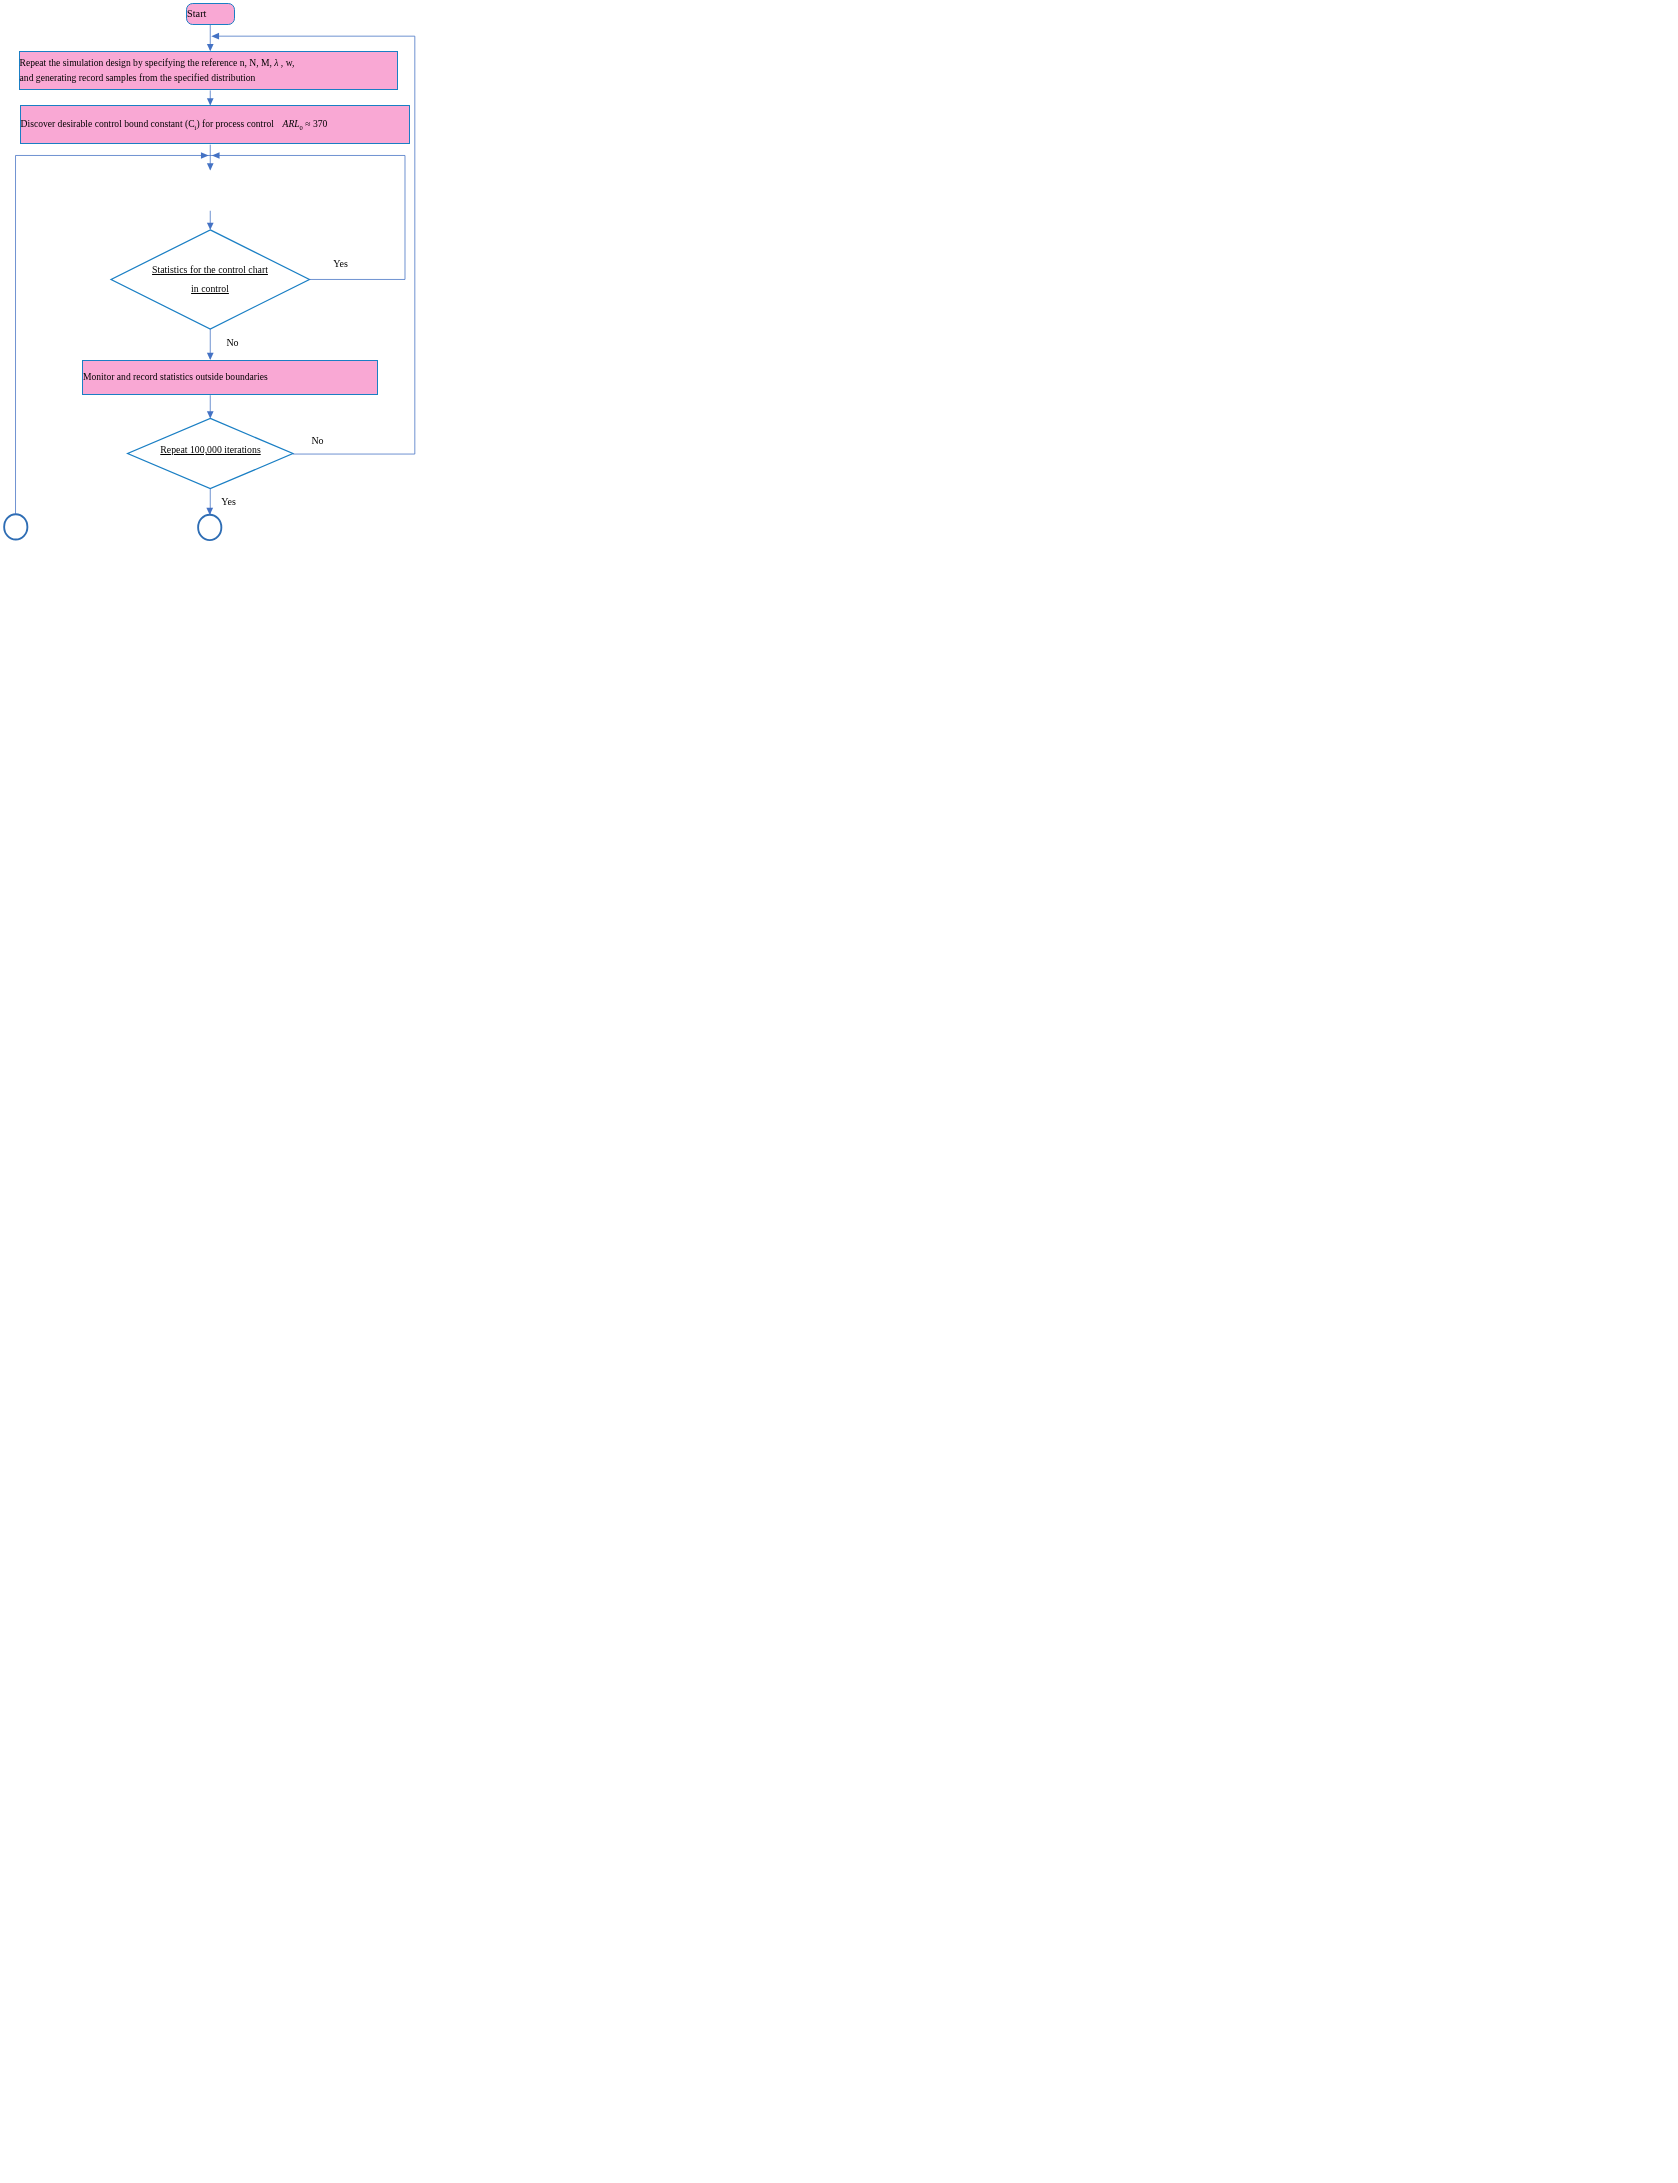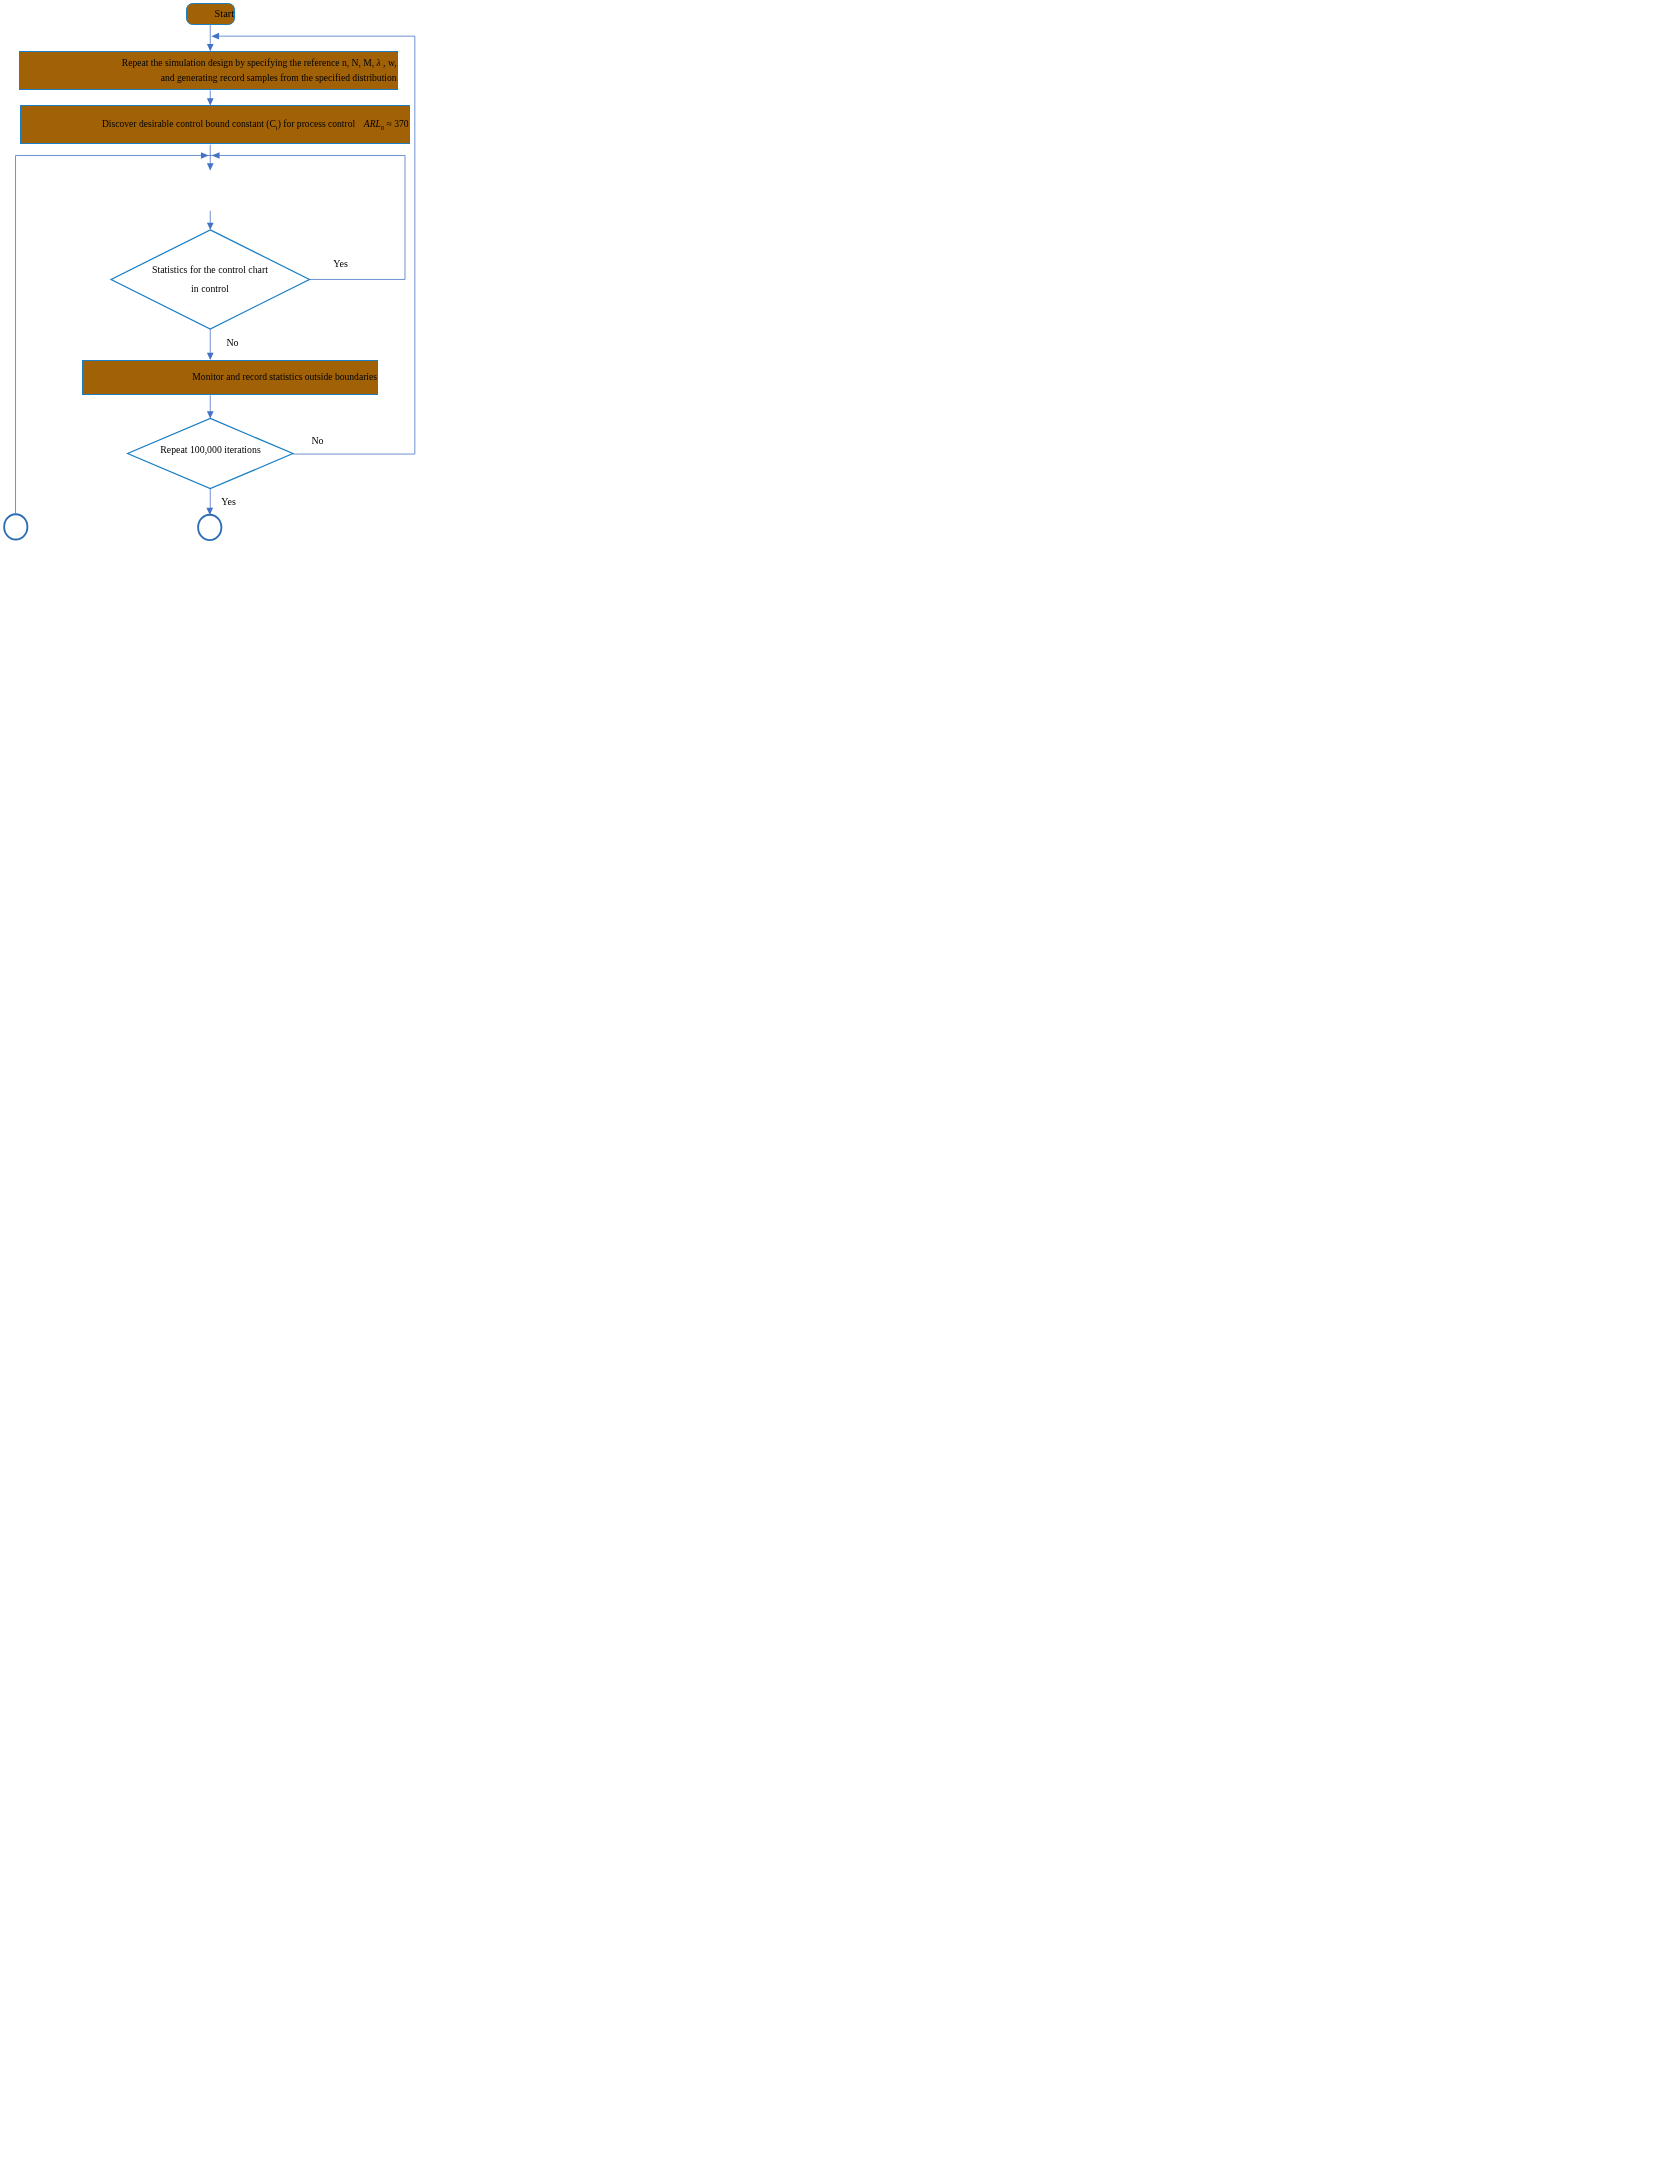--- a/index.html
+++ b/index.html
@@ -6,32 +6,33 @@
     --azure:#1a7fc4;
     --connector:#4472c4;
     --circle:#2e6db4;
     --ink:#000000;
   }
   html,body{margin:0;padding:0;background:#ffffff;}
   body{font-family:"Liberation Serif","DejaVu Serif",serif;color:var(--ink);}
   #canvas{position:relative;width:420px;height:546px;background:#ffffff;overflow:hidden;}
   #wires{position:absolute;left:0;top:0;width:420px;height:546px;}
   .box{
-    position:absolute;box-sizing:border-box;background:#a16207;
+    position:absolute;box-sizing:border-box;background:#f9a8d4;
     border:1.5px solid var(--azure);
-    display:flex;flex-direction:column;align-items:flex-end;justify-content:center;
+    display:flex;flex-direction:column;align-items:flex-start;justify-content:center;
     text-align:center;line-height:1.55;
   }
   .rounded{border-radius:6.7px;}
   .box .line{white-space:pre-wrap;}
   .txt-lg{font-size:10.3px;}
   .txt-md{font-size:9.6px;}
   .dtext{
     position:absolute;text-align:center;font-size:9.8px;line-height:1.9;
     pointer-events:none;
+    text-decoration:underline;
   }
   .edge-label{position:absolute;font-size:10px;width:31px;text-align:center;}
   .it{font-style:italic;}
   .gap{margin-left:0.9em;}
   sub{font-size:6.5px;line-height:0;}
 </style>
 </head>
 <body>
 
 <div id="canvas">

